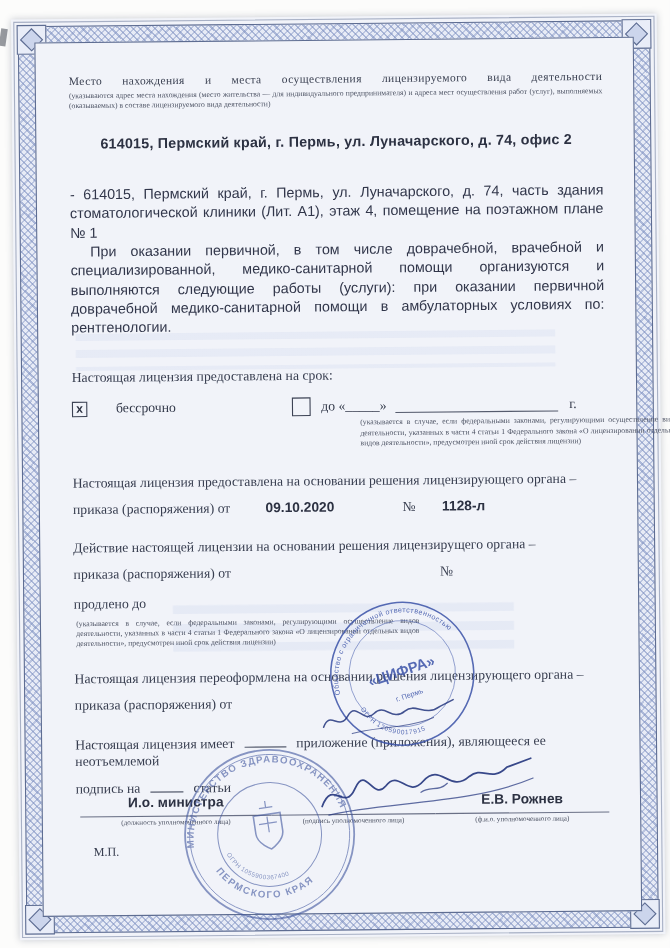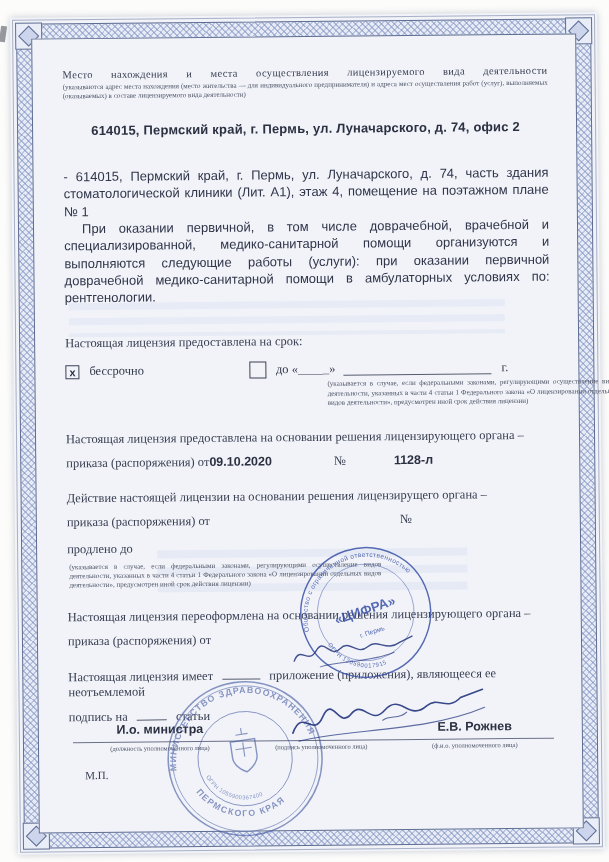--- a/index.html
+++ b/index.html
@@ -40,32 +40,32 @@
   .addr{font-size:13px;font-weight:bold;text-align:center;letter-spacing:.2px;margin-top:22px;color:#2c3142}
   .par{font-size:13px;line-height:1.33;text-align:justify;color:#31364a}
   .par1{margin-top:30px}
   .par2{text-indent:18px}
   .label{font-size:12.5px;color:#383e50}
   .term-label{margin-top:30px}
   .term-row{margin-top:12px;display:flex;align-items:center}
   .checkbox{width:14px;height:14px;border:1.5px solid #3c4254;box-sizing:border-box;display:flex;align-items:center;justify-content:center;
     font-family:"Liberation Sans",sans-serif;font-weight:bold;font-size:11px;color:#2c3142;background:transparent}
   .cb2{width:17px;height:17px;margin-left:105px}
-  .term-row .lbl{margin-left:10px;font-size:12.5px}
+  .term-row .lbl{margin-left:26px;font-size:12.5px}
   .until{margin-left:10px;font-size:12.5px}
   .blank{display:inline-block;border-bottom:1px solid #565c6e;height:11px;vertical-align:baseline}
   .term-note{margin-left:262px;width:292px;margin-top:2px}
   .sec{margin-top:22px}
   .sec2{margin-top:20px}
   .order-row{margin-top:9px;display:flex;align-items:baseline}
   .order-row .val{font-family:"Liberation Sans",sans-serif;font-weight:bold;font-size:12.5px;color:#2c3142}
-  .date-val{}
+  .date-val{margin-left:32px}
   .no-sign{margin-left:62px}
   .no-sign2{margin-left:190px}
-  .num-val{margin-left:48px}
+  .num-val{margin-left:24px}
   .prodleno{margin-top:12px}
   .note2{margin-top:6px;width:312px;margin-left:2px}
   .attach1{margin-top:20px}
   .attach2{margin-top:9px}
 
   .sig-block{position:absolute;left:34px;right:28px;top:684px;display:flex;justify-content:space-between}
   .sig-col{text-align:center}
   .sig-col .nm{font-family:"Liberation Sans",sans-serif;font-weight:bold;font-size:12.5px;height:17px;color:#2c3142}
   .sig-col .ln{border-top:1px solid #6a7086;margin-top:2px}
   .sig-col .nt{font-size:6.5px;color:#4c5263;margin-top:2px}

